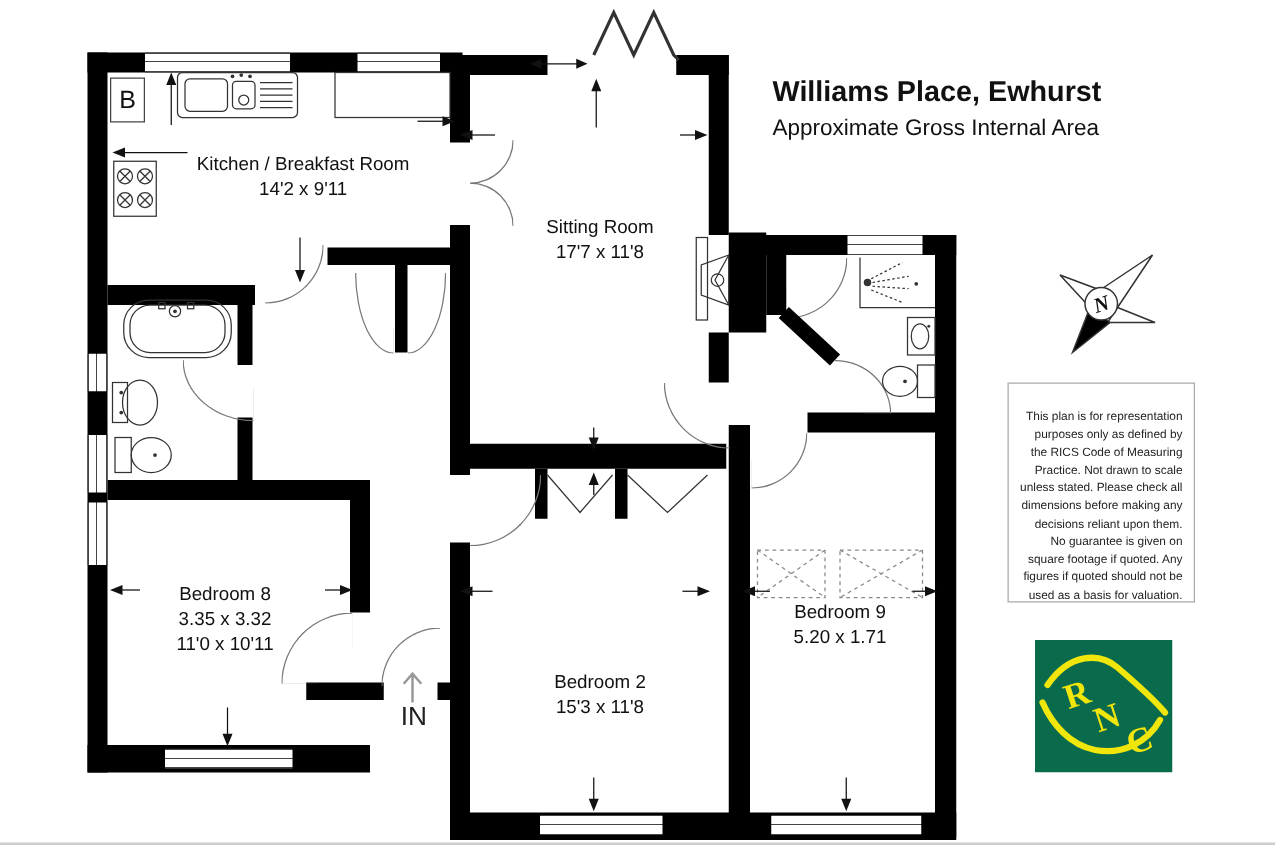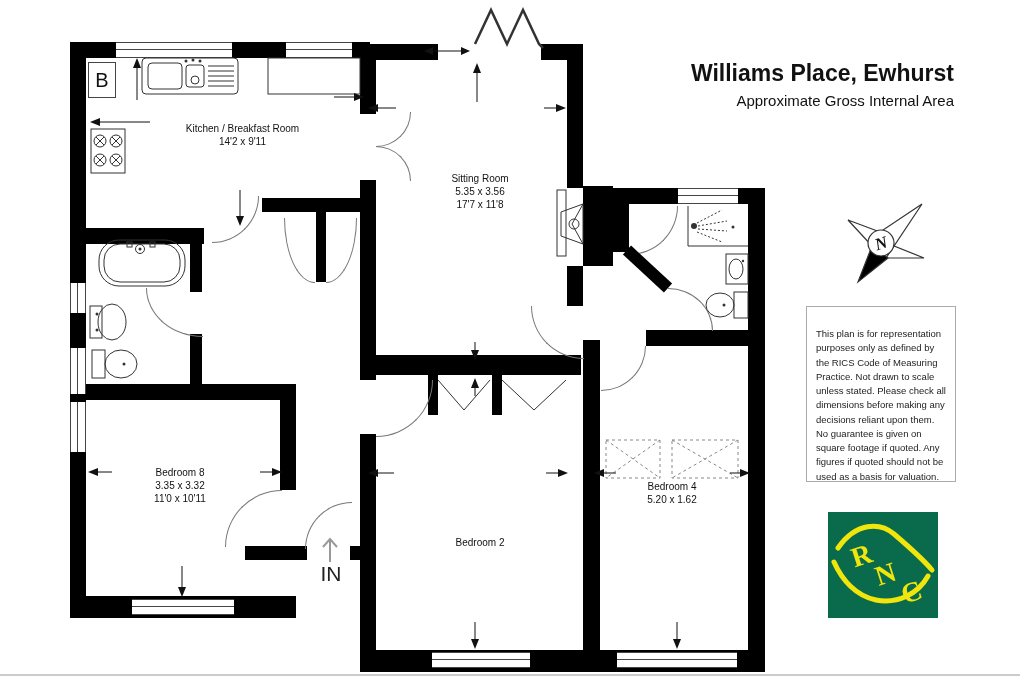--- a/index.html
+++ b/index.html
@@ -6,28 +6,28 @@
   #canvas{position:relative;width:1020px;height:679px;background:#fff;overflow:hidden;
           font-family:"Liberation Sans",sans-serif;color:#111;}
   .w{position:absolute;background:#000;}
   .winh{position:absolute;background:linear-gradient(to bottom,#444 0 1px,#fff 1px 7px,#444 7px 8px,#fff 8px 15px,#444 15px 16px);}
   .winv{position:absolute;background:linear-gradient(to right,#444 0 1px,#fff 1px 7px,#444 7px 8px,#fff 8px 15px,#444 15px 16px);}
   .arc{position:absolute;border:0 solid #777;}
   .arc-tl{border-top-width:1px;border-left-width:1px;border-top-left-radius:100% 100%;}
   .arc-tr{border-top-width:1px;border-right-width:1px;border-top-right-radius:100% 100%;}
   .arc-bl{border-bottom-width:1px;border-left-width:1px;border-bottom-left-radius:100% 100%;}
   .arc-br{border-bottom-width:1px;border-right-width:1px;border-bottom-right-radius:100% 100%;}
-  .room-label{position:absolute;text-align:center;font-size:10px;line-height:1.32;color:#111;}
+  .room-label{position:absolute;text-align:center;font-size:15px;line-height:1.32;color:#111;}
   .room-label .rn{white-space:nowrap;}
-  #title-block{position:absolute;left:618px;top:60px;width:336px;text-align:right;}
+  #title-block{position:absolute;left:618px;top:60px;width:336px;text-align:left;}
   #title-block .t{font-size:23px;font-weight:bold;}
-  #title-block .s{font-size:15px;margin-top:5px;}
+  #title-block .s{font-size:18px;margin-top:5px;}
   #title-block .a{font-size:15px;margin-top:2px;}
   #disclaimer{position:absolute;left:806px;top:306px;width:150px;height:176px;border:1px solid #aaa;
-              box-sizing:border-box;font-size:9.5px;line-height:1.5;text-align:left;padding:20px 9px;color:#222;}
+              box-sizing:border-box;font-size:9.5px;line-height:1.5;text-align:right;padding:20px 9px;color:#222;}
   #logo{position:absolute;left:828px;top:512px;width:110px;height:106px;}
   svg text{font-family:"Liberation Serif",serif;}
   .f{fill:none;stroke:#333;stroke-width:1;}
   .fd{fill:#333;stroke:none;}
   .dim{stroke:#111;stroke-width:1;fill:none;}
   .tri{fill:#111;stroke:none;}
 </style>
 </head>
 <body>
 
@@ -227,34 +227,34 @@
     <div class="t">Williams Place, Ewhurst</div>
     <div class="s">Approximate Gross Internal Area</div>
   </div>
 
   <div class="room-label" style="left:140px;top:122px;width:205px;">
     <div class="rn">Kitchen / Breakfast Room</div>
     <div>14'2 x 9'11</div>
   </div>
   <div class="room-label" style="left:395px;top:172px;width:170px;">
     <div class="rn">Sitting Room</div>
-    <div>5.35 x 3.56</div>
     <div>17'7 x 11'8</div>
   </div>
   <div class="room-label" style="left:105px;top:466px;width:150px;">
     <div class="rn">Bedroom 8</div>
     <div>3.35 x 3.32</div>
     <div>11'0 x 10'11</div>
   </div>
   <div class="room-label" style="left:405px;top:490px;width:150px;margin-top:46px;">
     <div class="rn">Bedroom 2</div>
+    <div>15'3 x 11'8</div>
   </div>
   <div class="room-label" style="left:597px;top:480px;width:150px;">
-    <div class="rn">Bedroom 4</div>
-    <div>5.20 x 1.62</div>
+    <div class="rn">Bedroom 9</div>
+    <div>5.20 x 1.71</div>
   </div>
 
   <div style="position:absolute;left:88px;top:62px;width:26px;height:34px;border:1px solid #444;
               display:flex;align-items:center;justify-content:center;font-size:20px;">
     <span>B</span>
   </div>
 
   <div style="position:absolute;left:314px;top:562px;width:34px;text-align:center;font-size:21px;color:#222;">IN</div>
 
   <div id="disclaimer">

